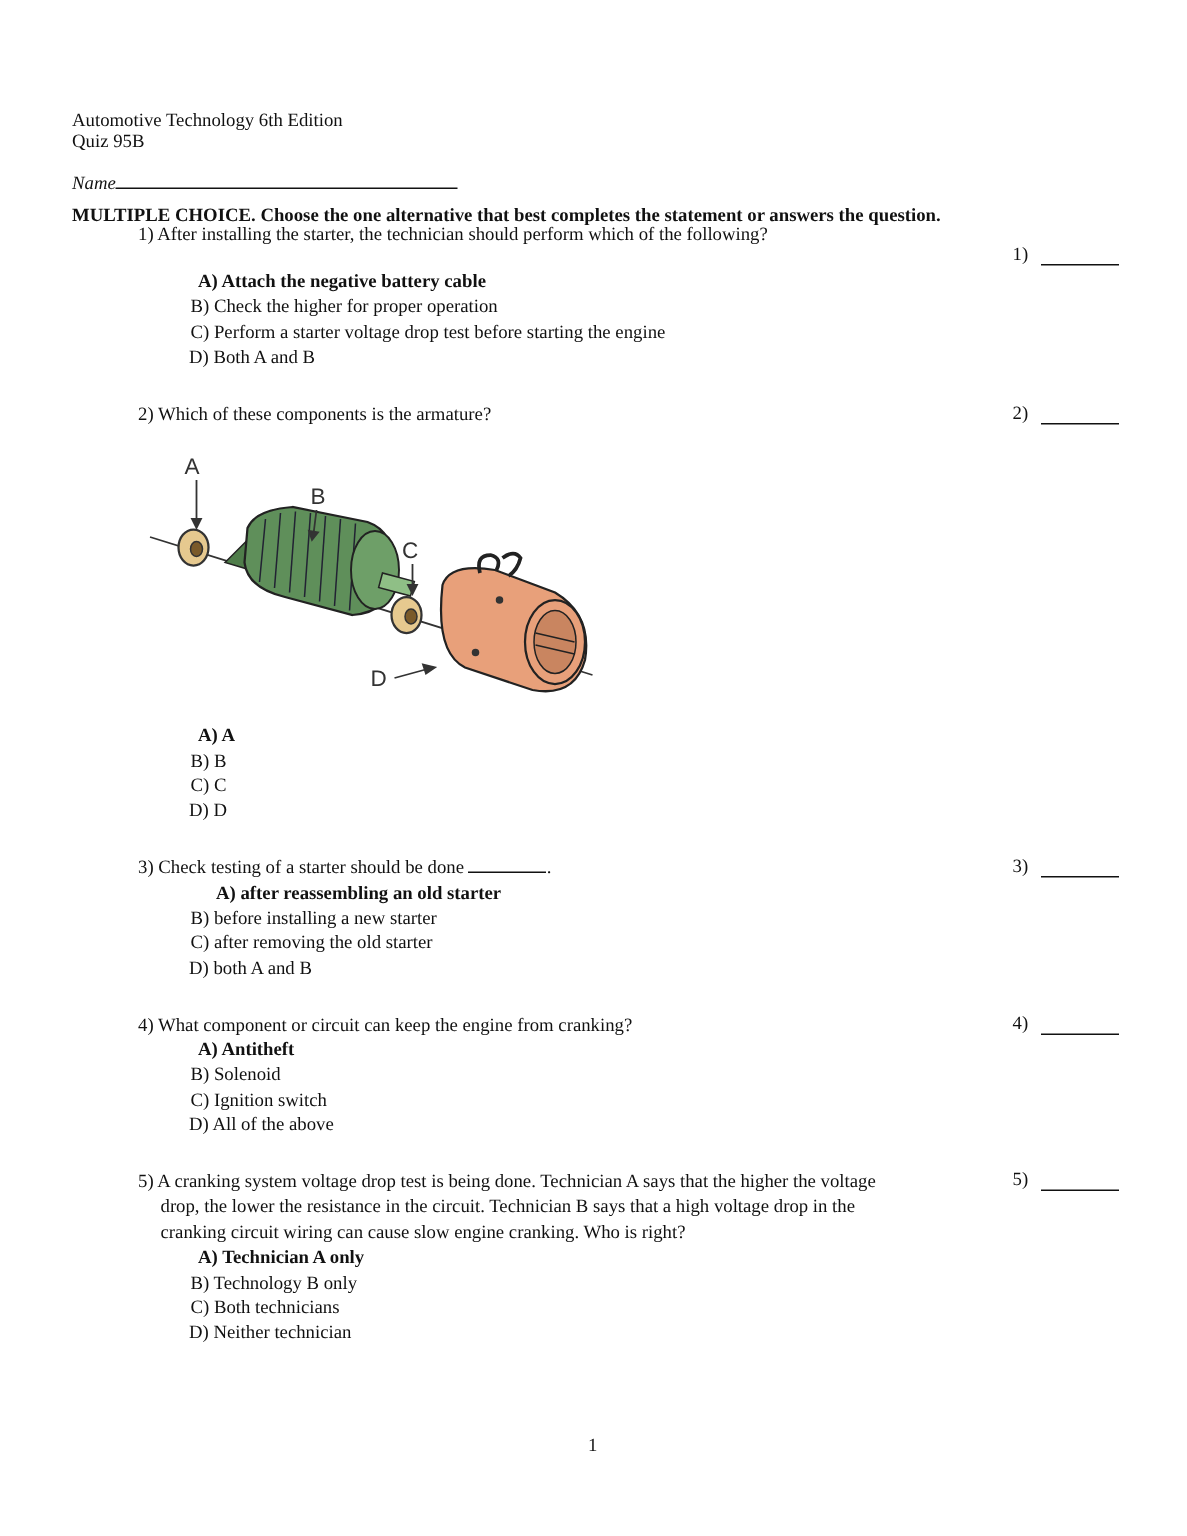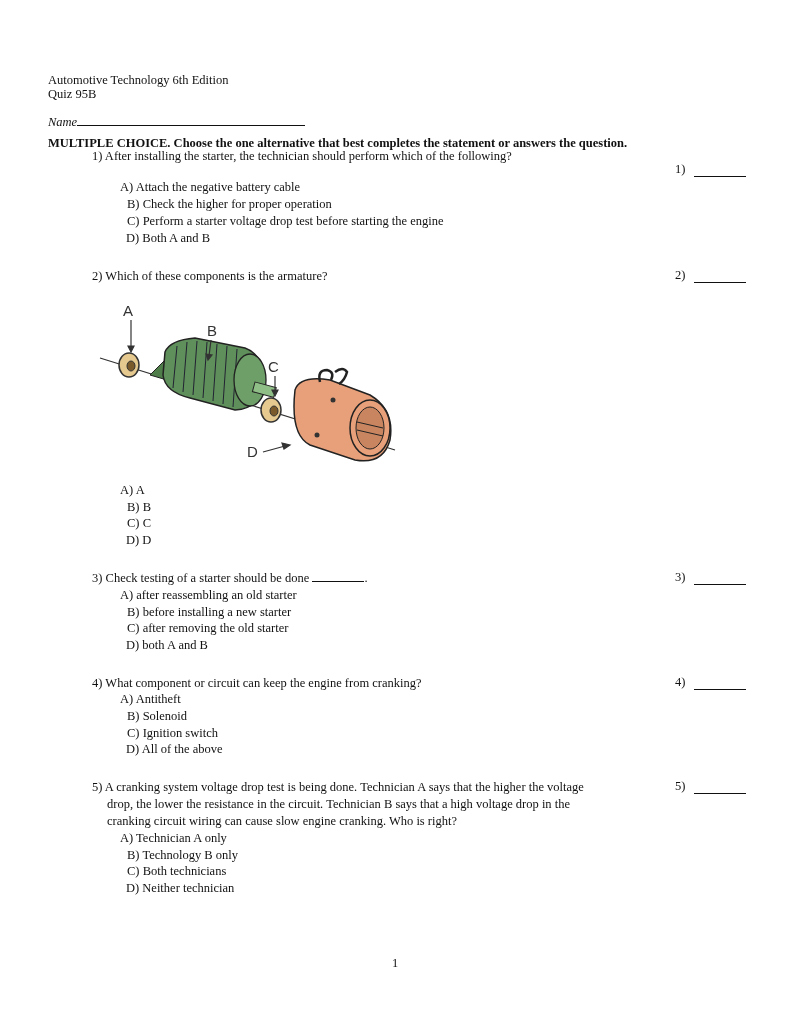--- a/index.html
+++ b/index.html
@@ -4,21 +4,21 @@
 <style>
   html, body { margin: 0; padding: 0; background: #ffffff; }
   body { width: 791px; height: 1024px; position: relative; overflow: hidden;
          font-family: "Liberation Serif", "DejaVu Serif", serif; color: #111; font-size: 12.5px; }
   .abs { position: absolute; white-space: nowrap; }
   .hdr { left: 48px; line-height: 14px; margin-top: 25px; }
   .name-line { display: inline-block; width: 228px; border-bottom: 1px solid #111; height: 12px; vertical-align: baseline; }
   .instr { left: 48px; top: 136px; font-weight: bold; }
   .q { left: 92px; line-height: 17px; }
   .opt { line-height: 17px; }
-  .optA { left: 120px; }
+  .optA { left: 132px; font-weight: bold; }
   .optB { left: 127px; }
   .optC { left: 127px; }
   .optD { left: 126px; }
   .ansnum { left: 675px; }
   .ansline { position: absolute; left: 694px; width: 52px; border-bottom: 1px solid #111; }
   .blank { display: inline-block; width: 52px; border-bottom: 1px solid #111; height: 11px; }
   .page-num { left: 392px; top: 956px; }
 </style>
 </head>
 <body>
@@ -118,21 +118,21 @@
 </div>
 
 <div>
   <div class="abs q" style="top:570px;">
     <span>3)</span>
     <span>Check testing of a starter should be done</span>
     <span class="blank"></span><span>.</span>
   </div>
   <div class="abs ansnum" style="top:570px;">3)</div>
   <div class="ansline" style="top:570px; height:14px;"></div>
-  <div class="abs opt optA" style="top:587px;">A) after reassembling an old starter</div>
+  <div class="abs opt optA" style="top:587px;margin-left:12px;">A) after reassembling an old starter</div>
   <div class="abs opt optB" style="top:604px;">B) before installing a new starter</div>
   <div class="abs opt optC" style="top:620px;">C) after removing the old starter</div>
   <div class="abs opt optD" style="top:637px;">D) both A and B</div>
 </div>
 
 <div>
   <div class="abs q" style="top:675px;">
     <span>4)</span>
     <span>What component or circuit can keep the engine from cranking?</span>
   </div>

